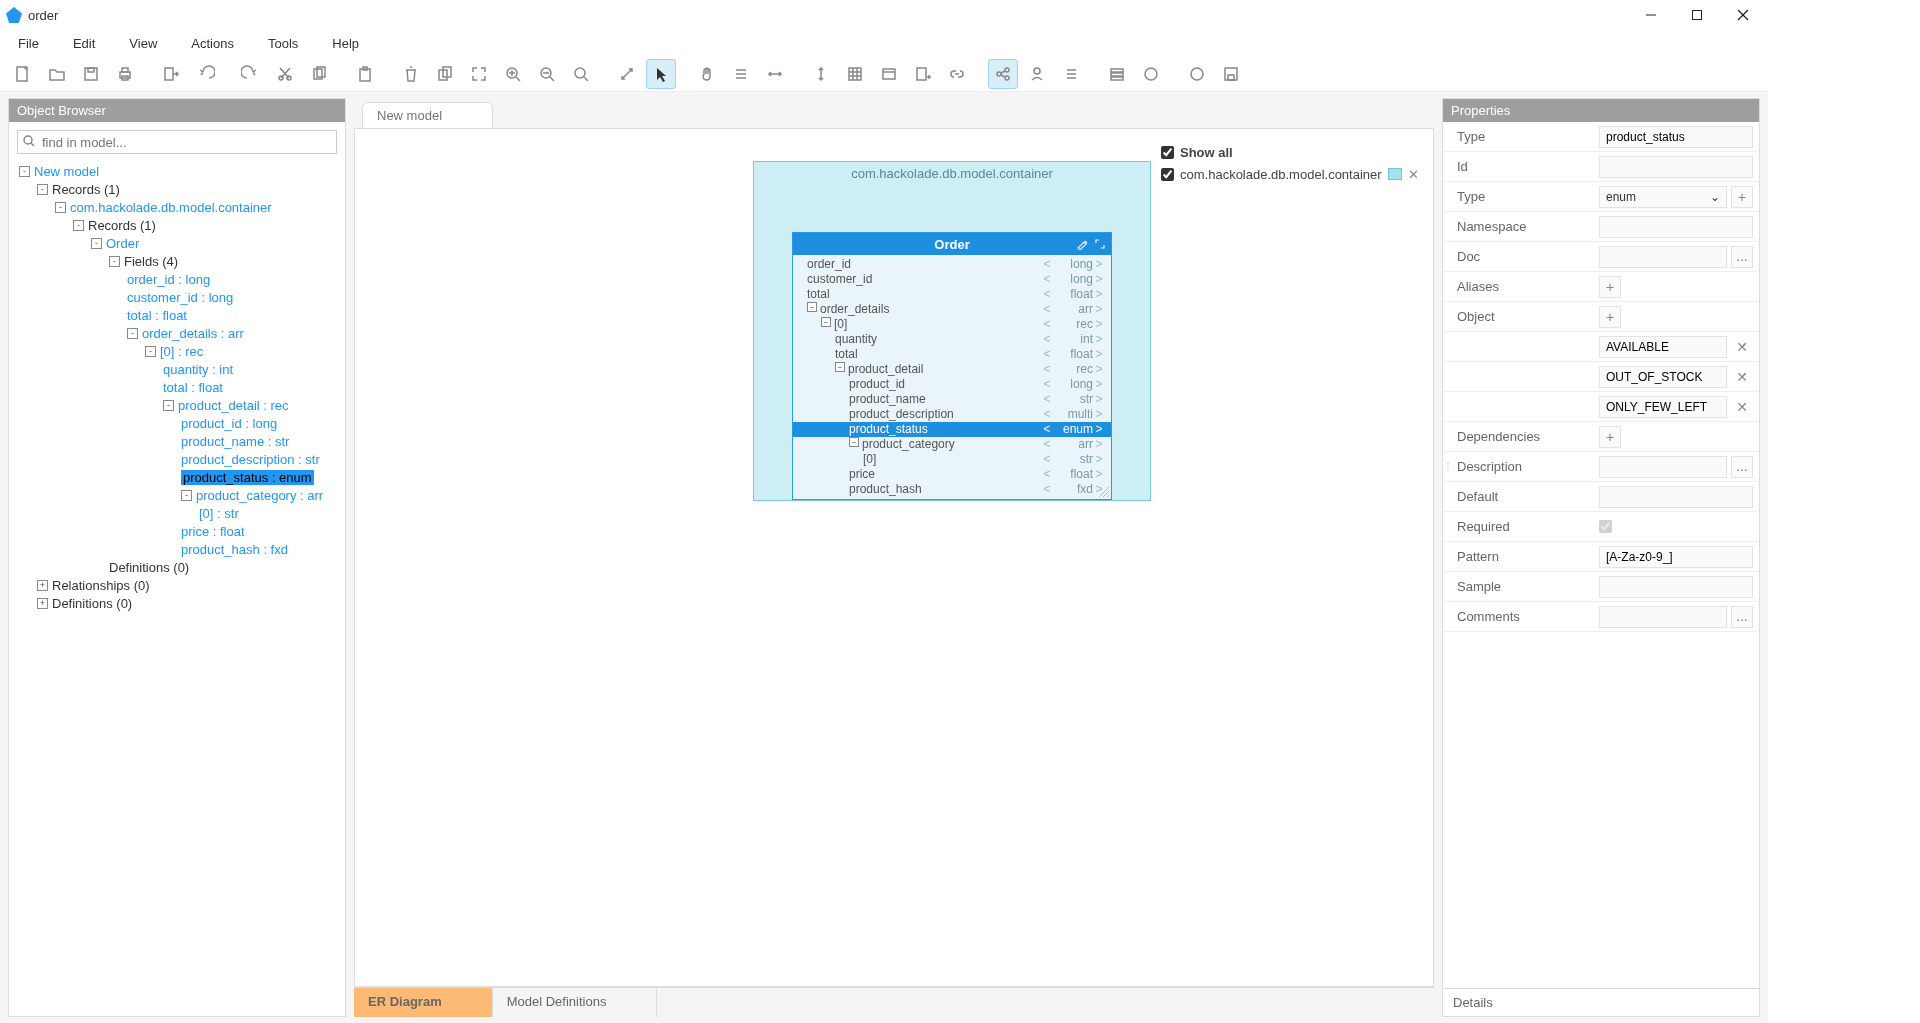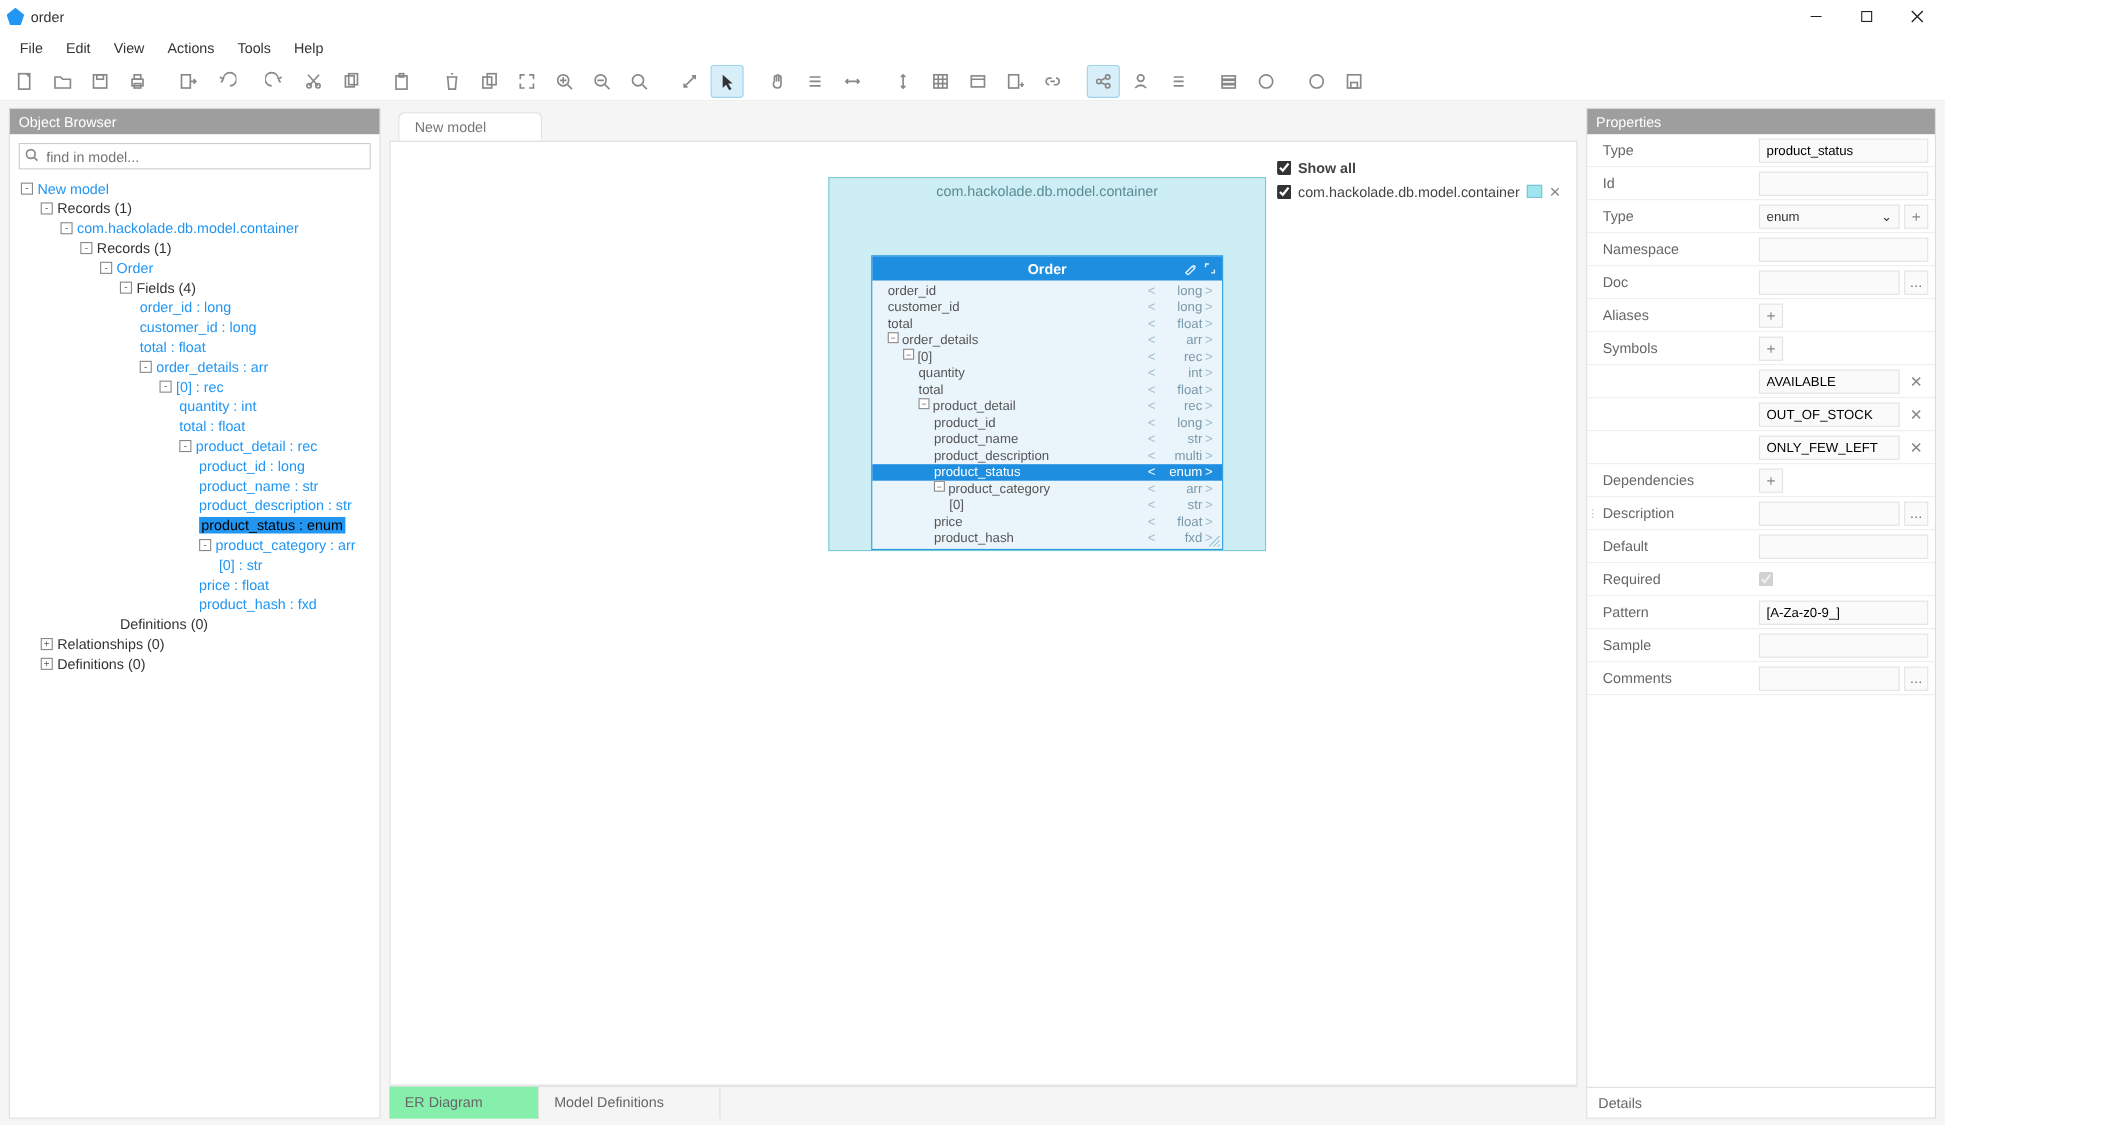--- a/index.html
+++ b/index.html
@@ -8,21 +8,21 @@
 
 
 .titlebar { height: 30px; display: flex; align-items: center; justify-content: space-between; padding: 0 2px 0 6px; }
 .titlebar-left { display: flex; align-items: center; gap: 6px; }
 .app-icon { width: 16px; height: 16px; background: #2196f3; display:inline-block; clip-path: polygon(50% 0, 100% 40%, 80% 100%, 20% 100%, 0 40%); }
 .titlebar-title { font-size: 13px; }
 .titlebar-controls { display: flex; }
 .titlebar-controls .win-btn { width: 46px; height: 30px; display:flex; align-items:center; justify-content:center; font-size: 12px; color:#222; }
 
 
-.menubar { height: 26px; display:flex; align-items:center; gap: 1px; padding: 0 8px; }
+.menubar { height: 26px; display:flex; align-items:center; gap: 14px; padding: 0 8px; }
 .menubar .menu-item { padding: 3px 10px; font-size: 13px; cursor: default; }
 
 
 .toolbar { height: 36px; display:flex; align-items:center; padding: 0 8px; gap: 4px; border-bottom: 1px solid #eee; }
 .toolbar .tb-btn { width: 30px; height: 30px; display:flex; align-items:center; justify-content:center; color:#666; border-radius:3px; }
 .toolbar .tb-btn.active { background:#d8eef9; border:1px solid #9cd3ee; }
 .tb-sep { width: 8px; }
 svg { display:block; }
 
 
@@ -68,21 +68,21 @@
 
 .legend { position:absolute; right:8px; top:8px; width:270px; background:#fff; padding:4px 6px; font-size:13px; color:#444; }
 .legend-row { display:flex; align-items:center; gap:6px; height:22px; }
 .legend-row input[type=checkbox] { accent-color:#333; }
 .swatch { width:20px; height:12px; background:#9fe4ef; border:1px solid #7ac2cf; }
 .legend-x { color:#888; margin-left:auto; }
 
 
 .tabstrip-bottom { height:30px; border-top:1px solid #ddd; display:flex; }
 .tab-bottom { padding:6px 50px 6px 14px; font-size:13px; color:#666; border-right:1px solid #ddd; }
-.tab-bottom.active { background:#86efac; }
+.tab-bottom.active { background:#fdba74;font-weight:bold; }
 
 
 .right-panel { width:318px; margin:6px 8px 6px 4px; display:flex; flex-direction:column; }
 .prop-body { flex:1; overflow:auto; }
 .prop-row { display:flex; align-items:center; border-bottom:1px solid #eee; min-height:30px; }
 .prop-label { width:150px; padding:5px 8px; font-size:13px; color:#666; }
 .prop-val { flex:1; padding:3px 6px 3px 0; display:flex; align-items:center; gap:4px; }
 .prop-val input[type=text] { width:100%; height:22px; border:1px solid #e3e3e3; background:#fafafa; padding:0 6px; font-size:12px; }
 .prop-val .type-sel { flex:1; display:flex; align-items:center; justify-content:space-between; height:22px; border:1px solid #e3e3e3; background:#fafafa; padding:0 6px; font-size:12px; }
 .plus-btn { width:22px; height:22px; border:1px solid #e3e3e3; background:#fafafa; display:flex; align-items:center; justify-content:center; font-size:14px; color:#888; }
@@ -801,21 +801,21 @@
           </div>
           <div class="prop-row">
             <div style="width:6px"></div>
             <div class="prop-label">Aliases</div>
             <div class="prop-val">
               <div class="plus-btn">+</div>
             </div>
           </div>
           <div class="prop-row">
             <div style="width:6px"></div>
-            <div class="prop-label">Symbols</div>
+            <div class="prop-label">Object</div>
             <div class="prop-val">
               <div class="plus-btn">+</div>
             </div>
           </div>
           <div class="prop-row">
             <div style="width:6px"></div>
             <div class="prop-label"></div>
             <div class="prop-val">
               <input type="text" value="AVAILABLE" style="flex: 1 1 0%;">
               <div class="x-btn">✕</div>

